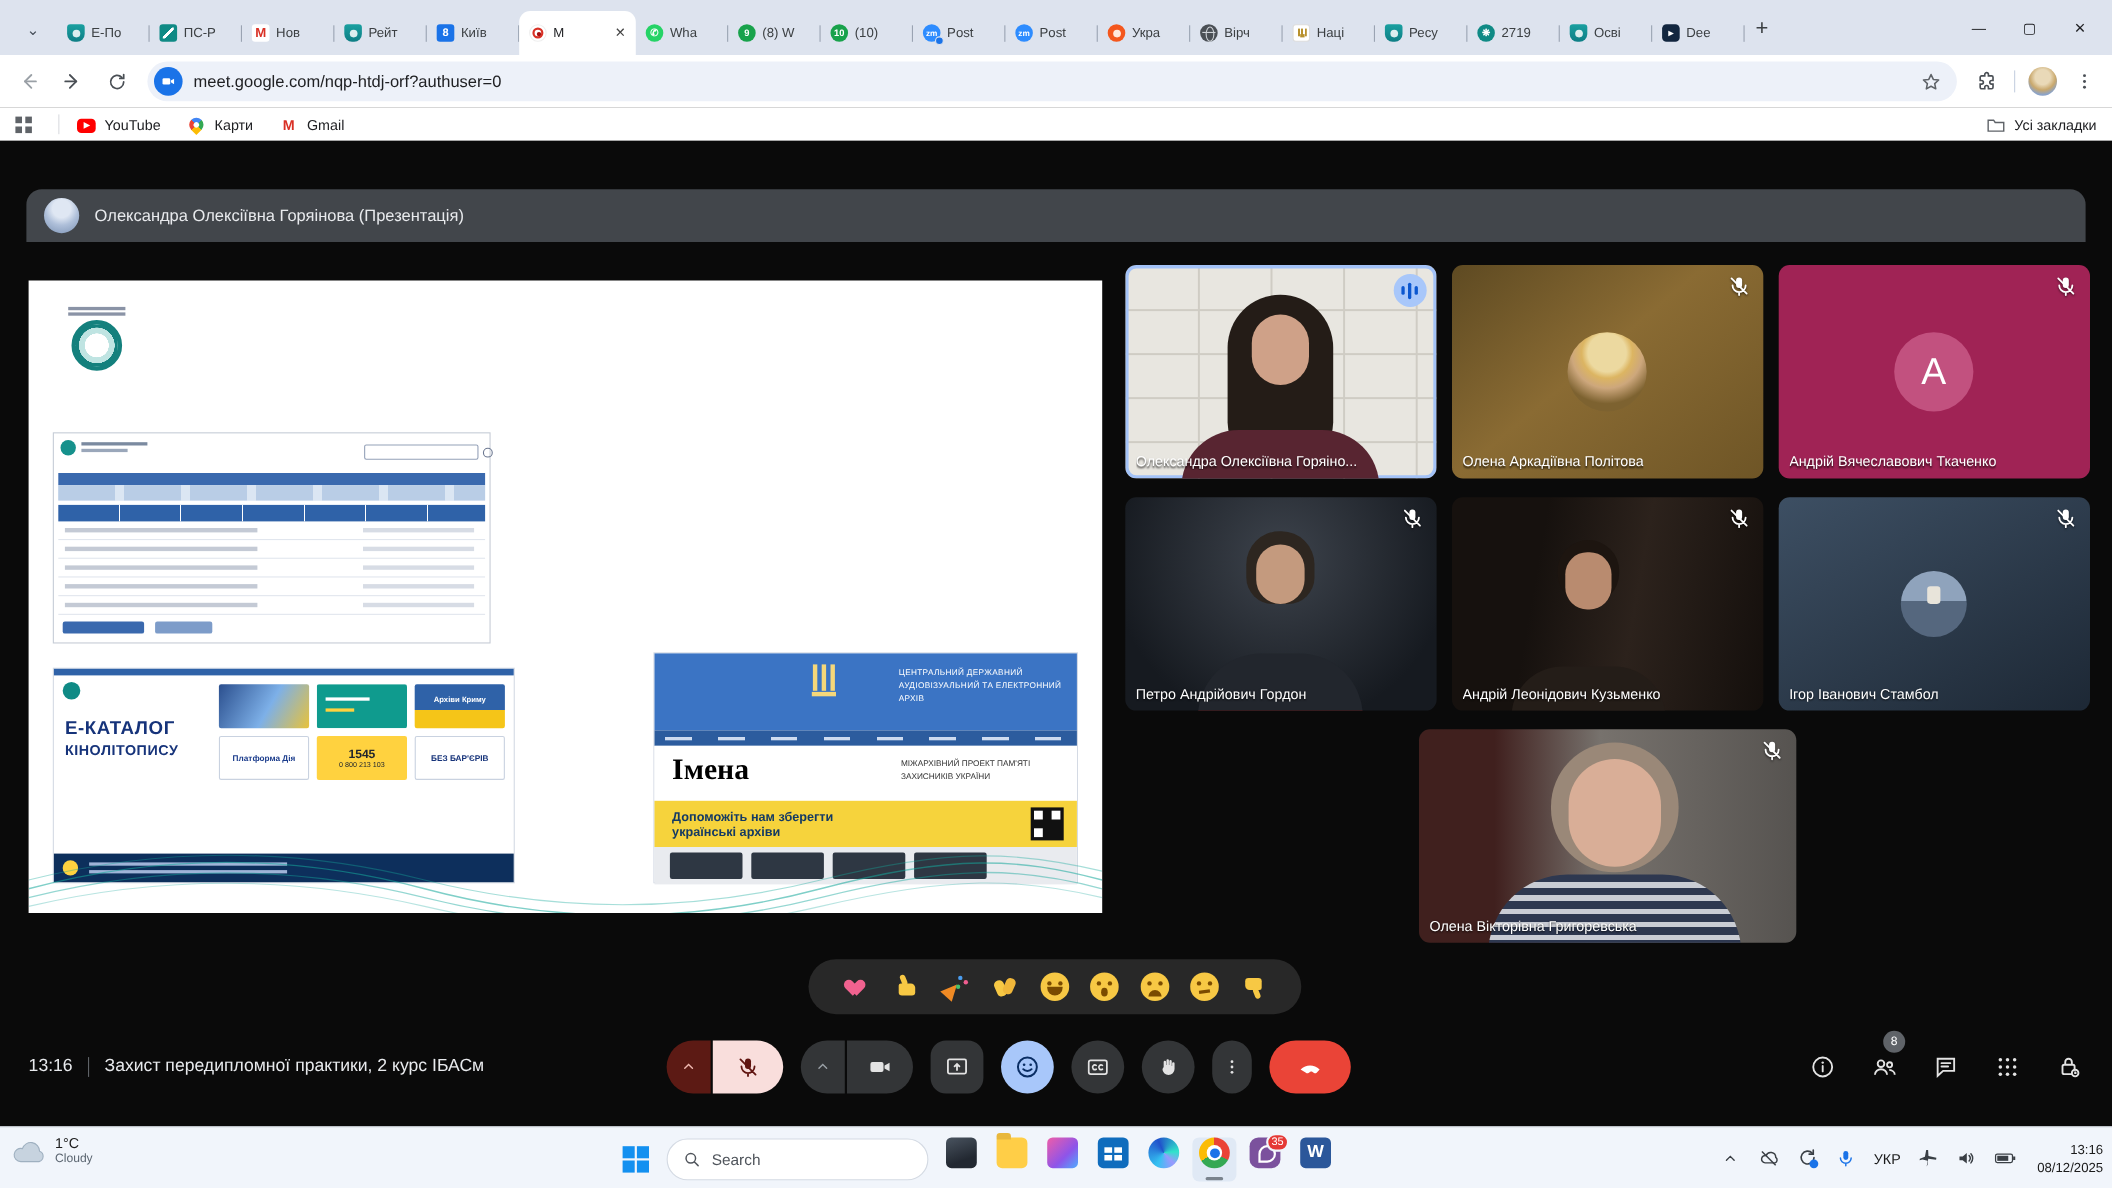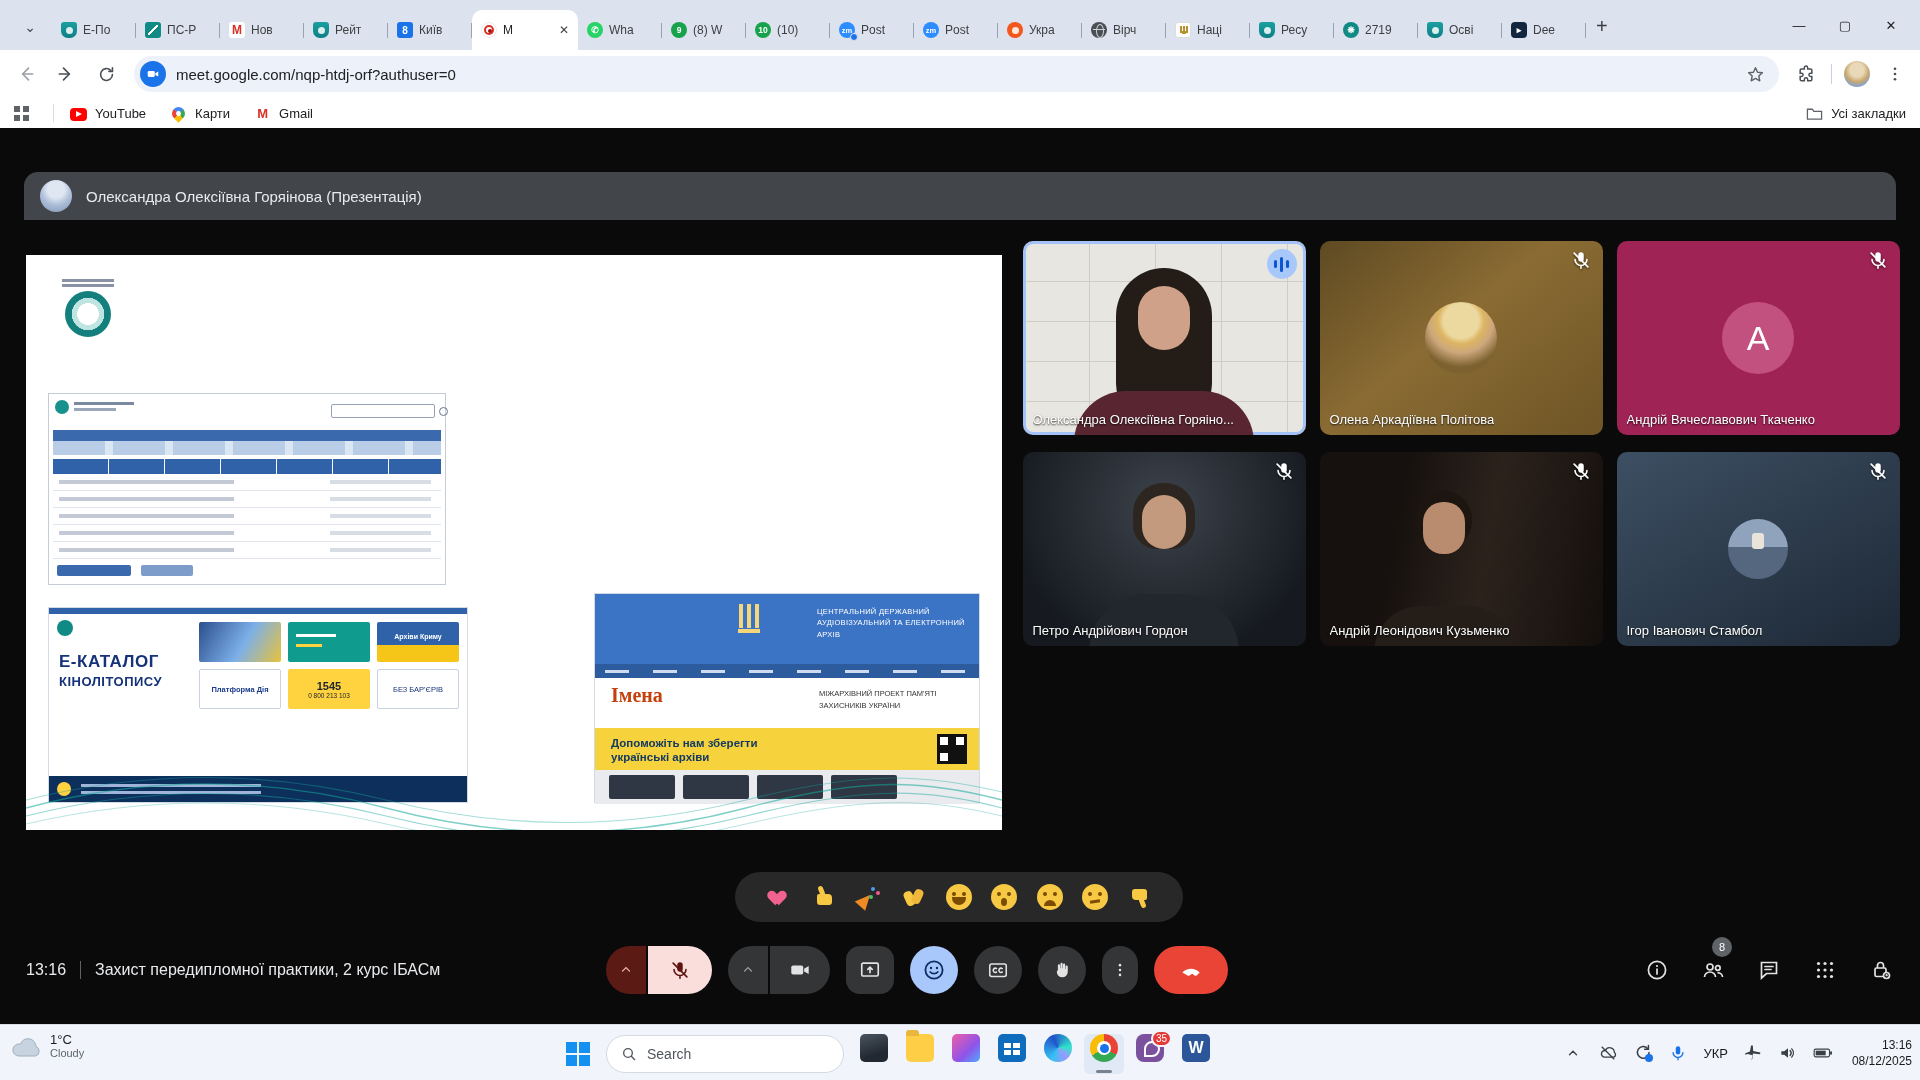--- a/index.html
+++ b/index.html
@@ -122,33 +122,33 @@
   .ct-1{background:linear-gradient(120deg,#2b4f8e,#7db0e8 55%,#e8c23a)}
   .ct-2{background:#0f9b8e;background-image:linear-gradient(#fff 0 0),linear-gradient(#ffd23f 0 0);background-size:40px 3px,26px 3px;background-position:8px 12px,8px 22px;background-repeat:no-repeat}
   .ct-3{background:linear-gradient(#2f62a8 58%,#f5c518 58%)}
   .ct-3 span{color:#fff;font-size:7px;font-weight:bold;margin-top:-12px}
   .ct-4{background:#fff;border:1px solid #c9d2e0}
   .ct-4 span{color:#1b3c8c;font-size:7.5px;font-weight:bold}
   .ct-5{background:#ffd23f;flex-direction:column}
   .ct-5 .h1{font-size:11px;font-weight:bold;color:#21262e}
   .ct-5 .h2{font-size:6.5px;color:#21262e}
   .ct-6{background:#fff;border:1px solid #c9d2e0}
-  .ct-6 span{color:#16337a;font-size:7.5px;font-weight:normal}
+  .ct-6 span{color:#16337a;font-size:7.5px;font-weight:bold}
   .c-footer{position:absolute;left:0;right:0;bottom:0;height:26px;background:#0d2f5c}
   .c-footer::before{content:"";position:absolute;left:8px;top:6px;width:14px;height:14px;border-radius:50%;background:#ffd23f}
   .c-footer::after{content:"";position:absolute;left:32px;top:8px;width:180px;height:3px;background:#9fb4d8;box-shadow:0 7px 0 #9fb4d8}
 
   .shotD{left:568px;top:338px;width:386px;height:210px;border:1px solid #d4dae4}
   .d-header{position:absolute;left:0;right:0;top:0;height:70px;background:#3b74c4}
   .d-trident{position:absolute;left:152px;top:10px;width:4px;height:24px;background:#f5d77a;box-shadow:-8px 0 #f5d77a,8px 0 #f5d77a}
   .d-trident::after{content:"";position:absolute;left:-9px;bottom:-5px;width:22px;height:4px;background:#f5d77a}
   .d-org{position:absolute;right:10px;top:12px;width:152px;font-size:7.5px;color:#fff;line-height:1.5;text-transform:uppercase;letter-spacing:.3px}
   .d-nav{position:absolute;left:0;right:0;top:70px;height:14px;background:#2c5c9e;background-image:repeating-linear-gradient(90deg,transparent 0 10px,#cfdcf0 10px 34px,transparent 34px 48px);background-size:100% 3px;background-position:0 6px;background-repeat:no-repeat}
   .d-band{position:absolute;left:0;right:0;top:84px;height:50px;background:#fff}
-  .d-imena{position:absolute;left:16px;top:6px;font-family:"Liberation Serif",serif;font-size:20px;font-weight:bold;color:#c2410c}
+  .d-imena{position:absolute;left:16px;top:6px;font-family:"Liberation Serif",serif;font-size:27px;font-weight:bold;color:#000000}
   .d-project{position:absolute;right:10px;top:10px;width:150px;font-size:7.5px;color:#333;line-height:1.55;text-transform:uppercase}
   .d-yellow{position:absolute;left:0;right:0;top:134px;height:42px;background:#f6d33c}
   .d-cta{position:absolute;left:16px;top:8px;width:200px;font-size:11.5px;font-weight:bold;color:#143a63;line-height:1.25}
   .d-qr{position:absolute;right:12px;top:6px;width:30px;height:30px;background:#111;background-image:linear-gradient(#fff,#fff),linear-gradient(#fff,#fff),linear-gradient(#fff,#fff);background-size:8px 8px;background-position:3px 3px,19px 3px,3px 19px;background-repeat:no-repeat}
   .d-thumbs{position:absolute;left:0;right:0;top:176px;height:34px;background:#e9ebef;display:flex;gap:8px;padding:5px 14px}
   .d-thumbs span{width:66px;height:24px;background:#2e3743;border-radius:2px}
 
   .waves{position:absolute;left:0;bottom:0;width:976px;height:72px}
 
   
@@ -566,20 +566,30 @@
         <div class="pname">Андрій Леонідович Кузьменко</div>
       </div>
       <div class="tile bg-slate">
         <div class="avatar photo-stambol"></div>
         <div class="micoff"><svg viewBox="0 0 24 24" width="22" height="22">
             <rect x="9" y="3.5" width="6" height="10.5" rx="3" fill="currentColor"></rect>
             <path d="M5.5 11.5a6.5 6.5 0 0 0 13 0M12 18v3M4.5 4.5l15 15" fill="none" stroke="currentColor" stroke-width="1.8" stroke-linecap="round"></path>
           </svg></div>
         <div class="pname">Ігор Іванович Стамбол</div>
       </div>
+      <div class="tile v-woman wide">
+        <span class="sil-hair"></span>
+        <span class="sil-face"></span>
+        <span class="sil-body"></span>
+        <div class="micoff"><svg viewBox="0 0 24 24" width="22" height="22">
+            <rect x="9" y="3.5" width="6" height="10.5" rx="3" fill="currentColor"></rect>
+            <path d="M5.5 11.5a6.5 6.5 0 0 0 13 0M12 18v3M4.5 4.5l15 15" fill="none" stroke="currentColor" stroke-width="1.8" stroke-linecap="round"></path>
+          </svg></div>
+        <div class="pname">Олена Вікторівна Григоревська</div>
+      </div>
     </div>
 
   <div class="reactions" id="reactions">
       <span class="rx rx-sparkling-heart"></span>
       <span class="rx rx-thumbs-up"></span>
       <span class="rx rx-party"></span>
       <span class="rx rx-clap"></span>
       <span class="rx rx-laugh"></span>
       <span class="rx rx-wow"></span>
       <span class="rx rx-cry"></span>

